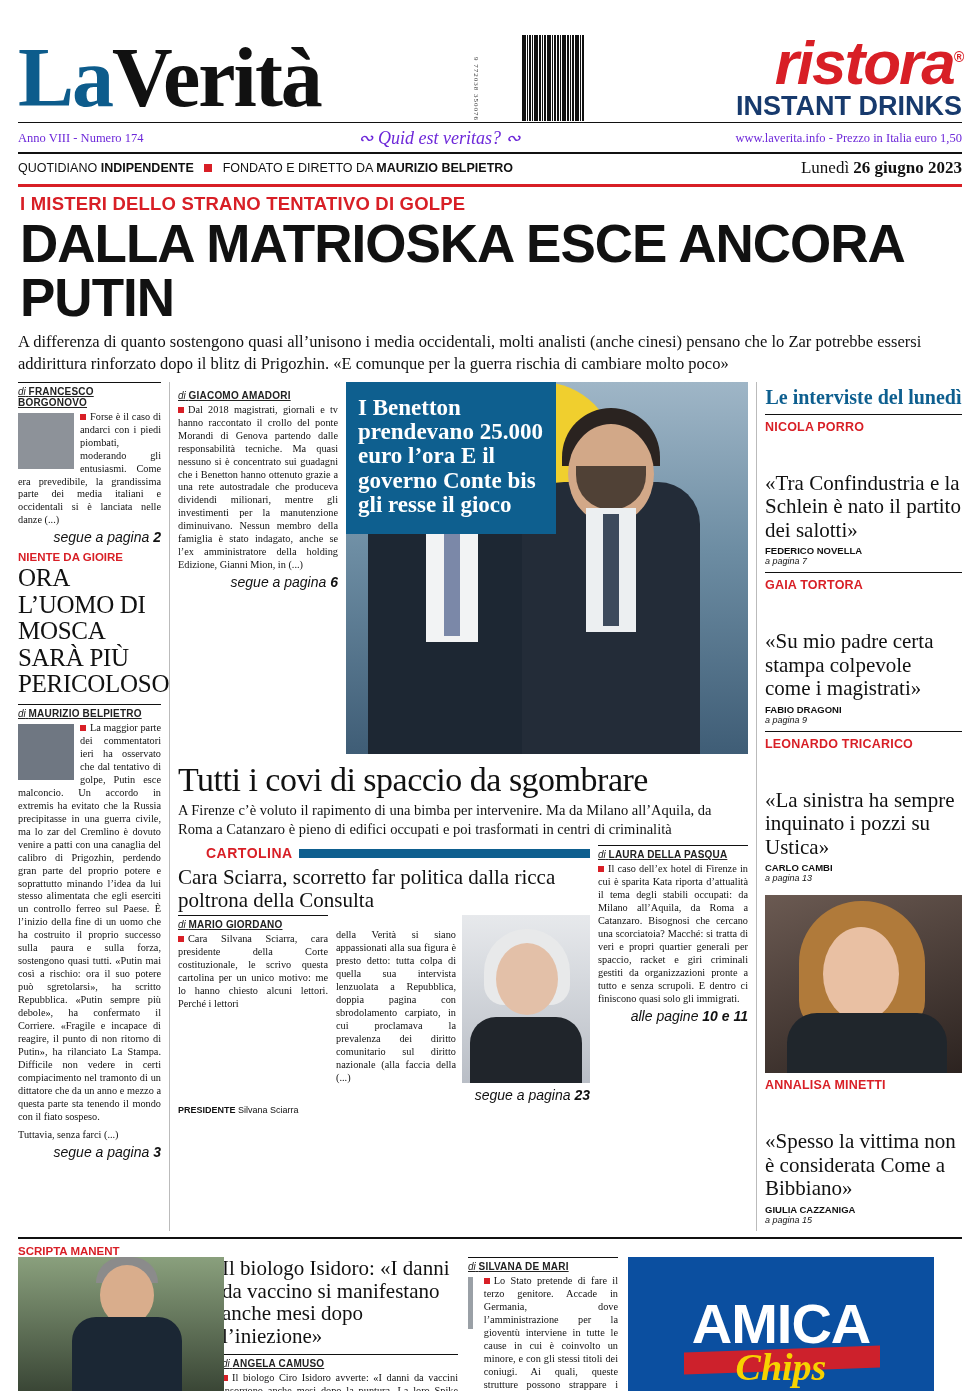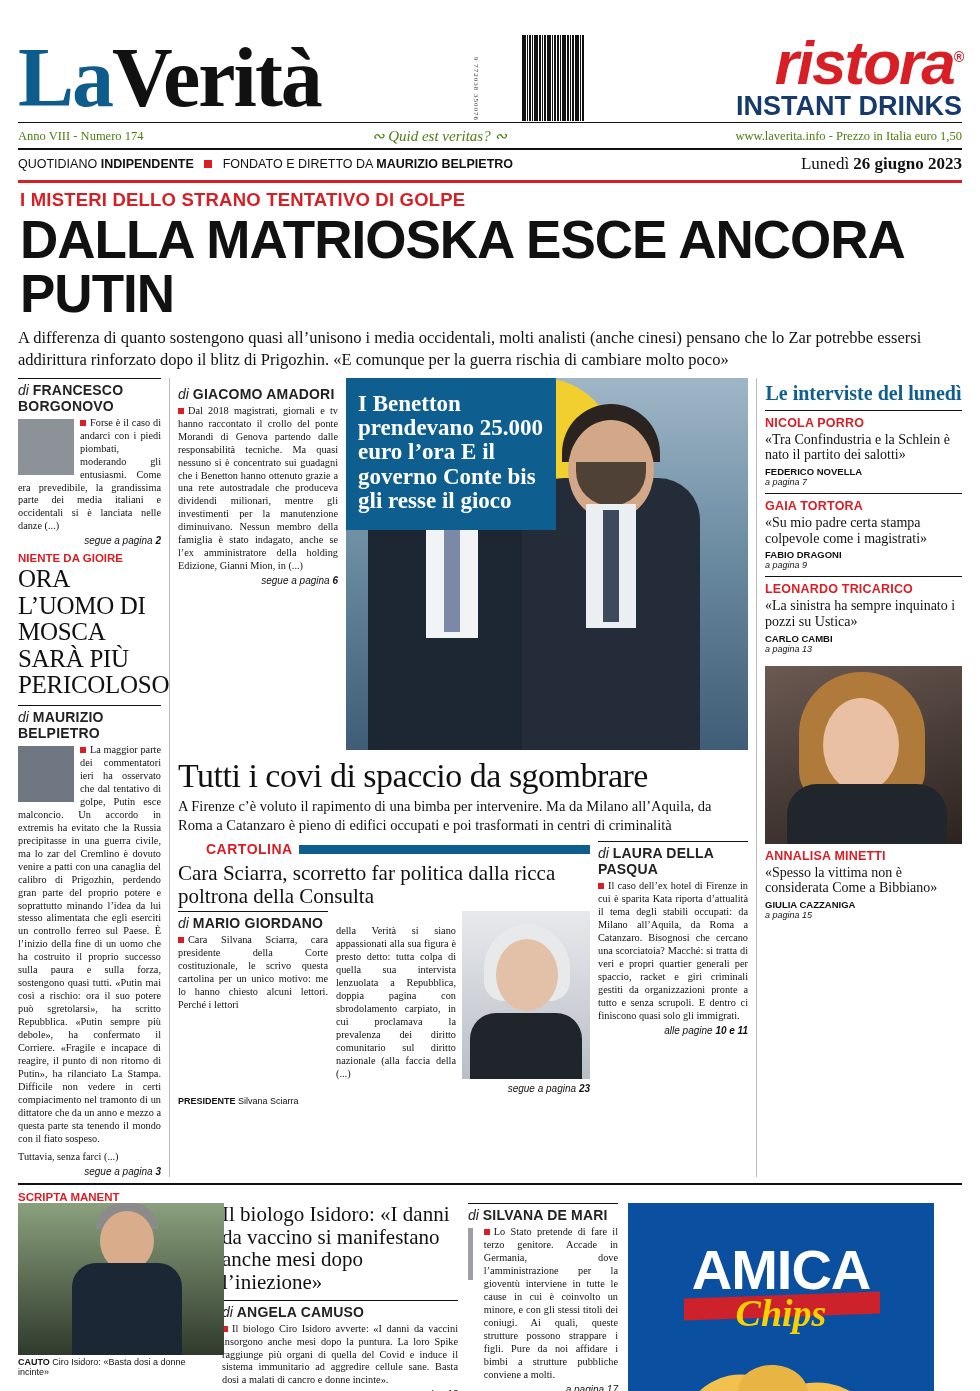--- a/index.html
+++ b/index.html
@@ -21,50 +21,50 @@
   .barcode i{display:block;background:#111;width:2px;height:86px;}
   .barcode i.w{width:4px;}
   .barcode i.s{width:1px;}
   .barcode-num{writing-mode:vertical-rl;font-size:7px;color:#333;letter-spacing:1px;margin-right:2px;}
   .ristora{text-align:right;}
   .ristora .word{font-family:"Liberation Sans", sans-serif;font-weight:bold;font-style:italic;font-size:62px;color:#d81f26;letter-spacing:-2px;line-height:.92;}
   .ristora .word sup{font-size:14px;vertical-align:super;}
   .ristora .sub{font-family:"Liberation Sans", sans-serif;font-weight:bold;font-size:27px;color:#173a6d;letter-spacing:0px;}
 
   
-  .inforow{display:flex;align-items:center;justify-content:space-between;font-size:12.5px;color:#4d7c0f;padding:4px 0 3px;}
-  .inforow .mid{font-style:italic;font-size:15px;}
+  .inforow{display:flex;align-items:center;justify-content:space-between;font-size:12.5px;color:#6d28d9;padding:4px 0 3px;}
+  .inforow .mid{font-style:italic;font-size:18px;}
   .rule{border-top:2px solid #111;}
   .rule-thin{border-top:1px solid #111;}
   .subrow{display:flex;align-items:center;justify-content:space-between;font-family:"Liberation Sans", sans-serif;font-size:12.5px;padding:4px 0 4px;}
   .subrow .sq{display:inline-block;width:8px;height:8px;background:#d81f26;margin:0 7px 1px 7px;vertical-align:middle;}
   .subrow b{font-weight:bold;}
   .date{font-family:"Liberation Serif", serif;font-size:17px;text-align:center;}
   .date b{font-weight:bold;}
 
   
   .redband{background:#d81f26;height:3px;margin-top:2px;}
   .kicker{font-family:"Liberation Sans", sans-serif;font-weight:bold;font-size:18.5px;color:#d81f26;letter-spacing:.2px;padding:6px 0 0 2px;}
   .mainhead{font-family:"Liberation Sans", sans-serif;font-weight:bold;font-size:53px;line-height:1.02;letter-spacing:-1px;padding:2px 0 6px 2px;}
   .standfirst{font-size:16.5px;line-height:1.32;padding-bottom:7px;}
 
   
   .grid{display:flex;gap:0;}
   .colL{width:152px;padding-right:8px;box-sizing:border-box;border-right:1px solid #bbb;}
   .colC{width:586px;padding:0 8px;box-sizing:border-box;}
   .colR{width:206px;padding-left:8px;box-sizing:border-box;border-left:1px solid #bbb;}
 
-  .byline{font-family:"Liberation Sans", sans-serif;font-size:14px;color:#222;padding:3px 0 3px;border-top:1px solid #111;}
+  .byline{font-family:"Liberation Sans", sans-serif;font-size:10px;color:#222;padding:3px 0 3px;border-top:1px solid #111;text-decoration:underline;}
   .byline .di{font-style:italic;}
   .byline b{font-weight:bold;letter-spacing:.2px;}
   .portrait{width:56px;height:56px;float:left;margin:2px 6px 2px 0;background:#8d9299;}
   .portrait.p2{background:#6f7782;}
   .bodytext{font-size:10.3px;line-height:1.26;text-align:justify;hyphens:auto;}
   .bodytext .sq{display:inline-block;width:6px;height:6px;background:#d81f26;margin-right:4px;}
-  .jump{font-family:"Liberation Sans", sans-serif;font-size:10px;text-align:right;font-style:italic;margin-top:2px;}
+  .jump{font-family:"Liberation Sans", sans-serif;font-size:14px;text-align:right;font-style:italic;margin-top:2px;}
   .jump b{font-weight:bold;}
 
   .redlabel{font-family:"Liberation Sans", sans-serif;font-weight:bold;font-size:11.5px;color:#d81f26;padding:6px 0 2px;}
   .serifhead{font-family:"Liberation Serif", serif;font-size:25px;line-height:1.06;letter-spacing:-.3px;}
 
   
   .photoblock{position:relative;width:100%;height:372px;background:#2b4d6a;overflow:hidden;}
   .photoblock .sky{position:absolute;inset:0;background:linear-gradient(180deg,#9fb6c7 0%, #6d8da3 45%, #3f5d76 100%);}
   .photoblock .yellow{position:absolute;left:52px;top:18px;width:120px;height:120px;border-radius:50%;background:#e9c21a;}
   .photoblock .yellow2{position:absolute;left:120px;top:0px;width:150px;height:150px;border-radius:50%;background:#f0cf2e;}
@@ -86,21 +86,21 @@
   .centerhead{font-family:"Liberation Serif", serif;font-size:34px;line-height:1.05;padding:8px 0 4px;letter-spacing:-.5px;}
   .centersub{font-size:14.5px;line-height:1.3;padding-bottom:6px;}
 
   .cartolina-bar{display:flex;align-items:center;gap:6px;}
   .cartolina-bar .tag{font-family:"Liberation Sans", sans-serif;font-weight:bold;font-size:14px;color:#d81f26;letter-spacing:.5px;margin-left:28px;}
   .cartolina-bar .bar{flex:1;height:9px;background:#0e5f8f;}
 
   .interv-title{text-align:center;font-family:"Liberation Serif", serif;font-weight:bold;font-size:20px;color:#0e5f8f;line-height:1.1;padding:4px 0 6px;}
   .iv{border-top:1px solid #111;padding:5px 0 6px;}
   .iv .name{font-family:"Liberation Sans", sans-serif;font-weight:bold;font-size:12.5px;color:#d81f26;letter-spacing:.2px;}
-  .iv .quote{font-family:"Liberation Serif", serif;font-size:14px;line-height:1.12;padding-top:2px;}
+  .iv .quote{font-family:"Liberation Serif", serif;font-size:21px;line-height:1.12;padding-top:2px;margin-top:36px;}
   .iv .auth{font-family:"Liberation Sans", sans-serif;font-weight:bold;font-size:9.5px;padding-top:3px;}
   .iv .pg{font-family:"Liberation Sans", sans-serif;font-size:9px;font-style:italic;}
 
   .photoR{width:100%;height:178px;background:#4a3b36;position:relative;overflow:hidden;}
   .photoR .bg{position:absolute;inset:0;background:linear-gradient(160deg,#6b5a52,#2c2320);}
   .photoR .hair{position:absolute;left:34px;top:6px;width:126px;height:130px;border-radius:62px 62px 30px 30px;background:#b07a3a;}
   .photoR .face2{position:absolute;left:58px;top:32px;width:76px;height:94px;border-radius:38px/47px;background:#e9c0a3;}
   .photoR .body{position:absolute;left:22px;bottom:0;width:160px;height:60px;background:#20262c;border-radius:30px 30px 0 0;}
 
   

